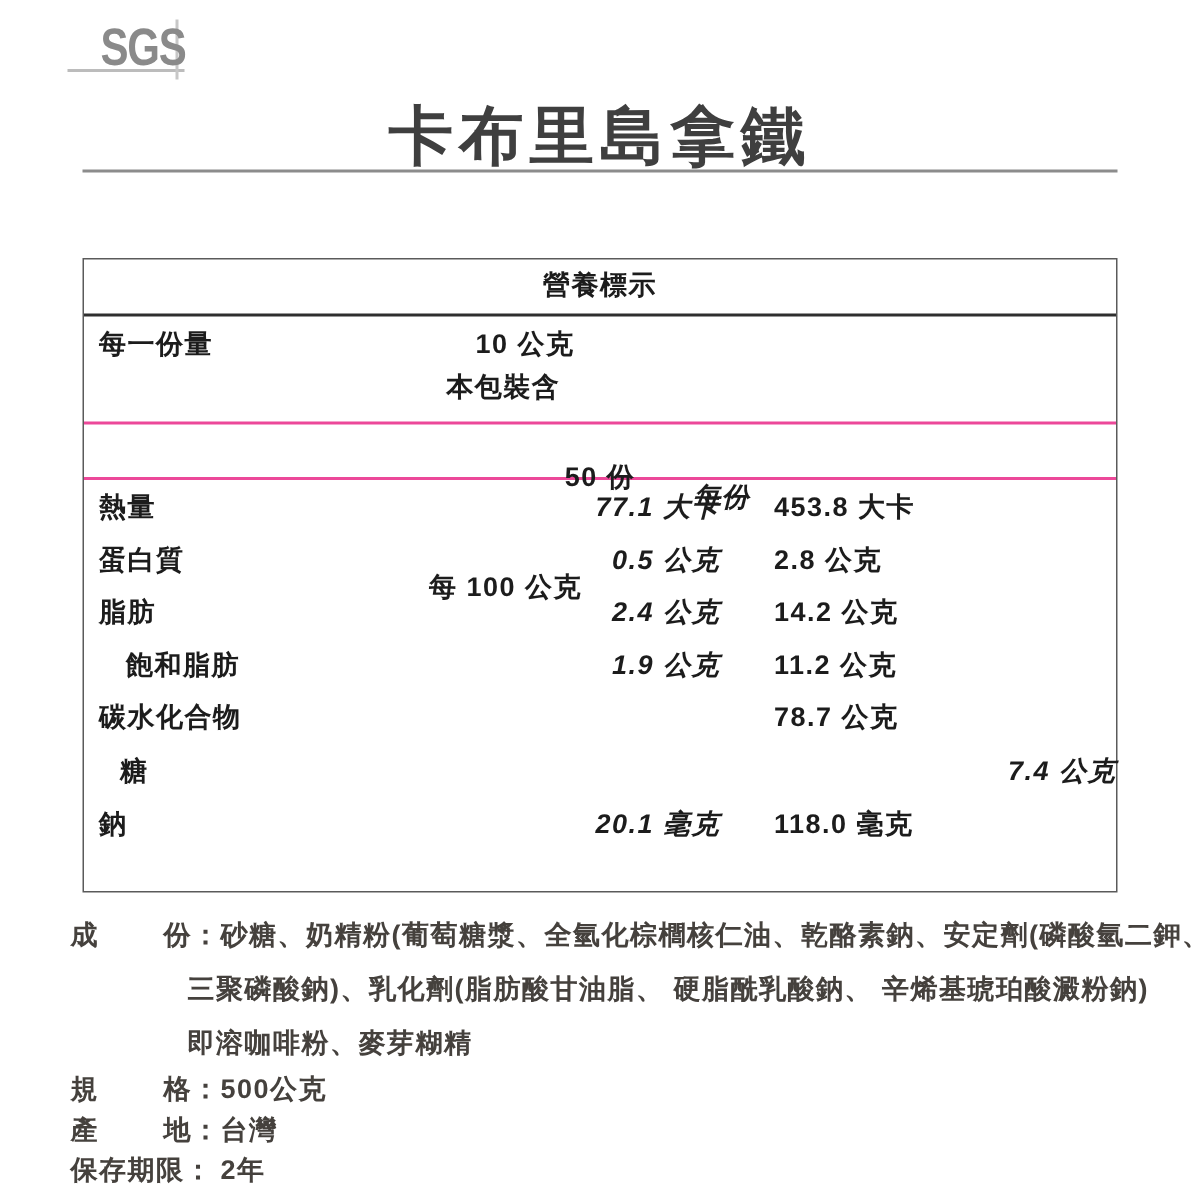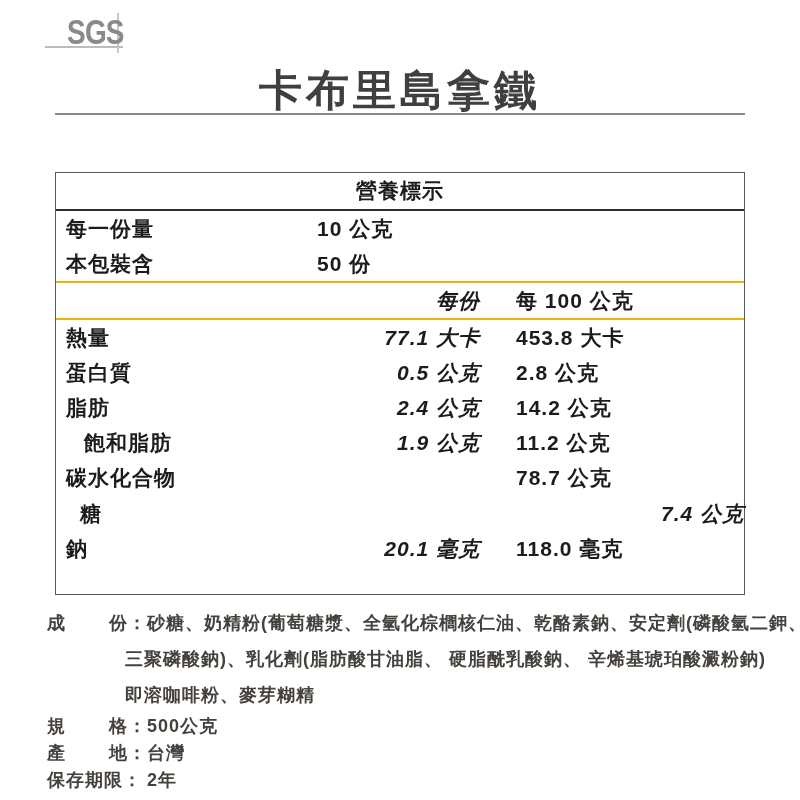--- a/index.html
+++ b/index.html
@@ -14,24 +14,24 @@
   .sgs-underline{position:absolute;left:0;top:40px;width:78px;height:2px;background:#bcbcbc;}
   .sgs-tick{position:absolute;left:72px;top:7px;width:2px;height:40px;background:#c7c7c7;}
 
   
   .title{position:absolute;left:0;right:0;top:62px;margin:0;text-align:center;
          font-size:43px;font-weight:600;color:#3f3f3f;letter-spacing:4px;}
   .divider{position:absolute;left:55px;top:113px;width:690px;height:2px;background:#8c8c8c;}
 
   
   .ntable{position:absolute;left:55px;top:172px;width:690px;height:423px;box-sizing:border-box;
-          border:1px solid #5a5a5a;color:#1c1c1c;font-size:21px;font-weight:bold;letter-spacing:1px;}
+          border:1px solid #5a5a5a;color:#1c1c1c;font-size:18px;font-weight:bold;letter-spacing:1px;}
   .t-title{height:36px;line-height:35px;text-align:center;border-bottom:2px solid #2e2e2e;}
   .t-row{height:35px;display:flex;align-items:center;gap:36px;}
-  .t-row.sec{border-bottom:2px solid #eab308;}
+  .t-row.sec{border-bottom:2px solid #ec4899;flex-direction:column;}
   .srv-label{width:215px;padding-left:10px;flex-shrink:0;}
   .cl{flex:1;padding-left:10px;}
   .cl.ind1{padding-left:28px;}
   .cl.ind2{padding-left:24px;}
   .cv1{width:200px;text-align:right;flex-shrink:0;font-style:italic;}
   .cv2{width:216px;padding-right:12px;text-align:left;flex-shrink:0;}
   .t-data{height:35.2px;}
 
   
   .info{position:absolute;left:47px;top:605px;width:710px;font-size:18px;font-weight:600;

